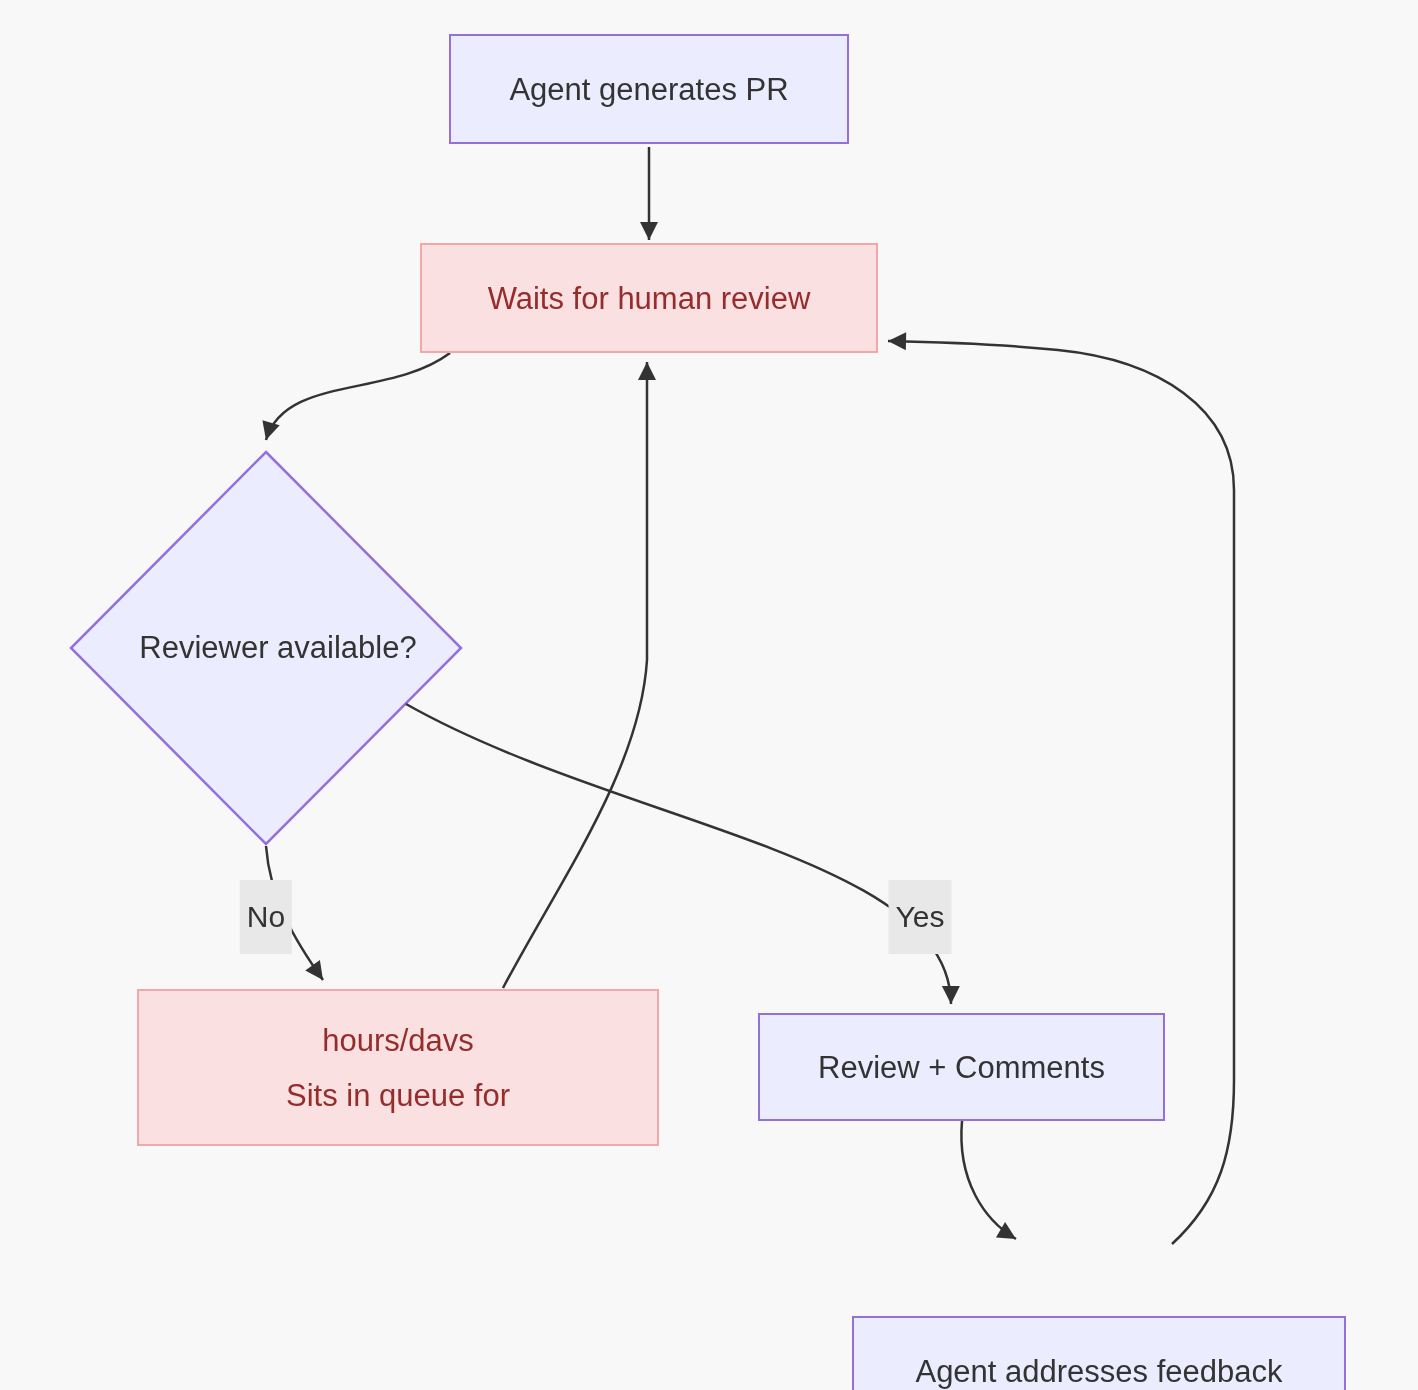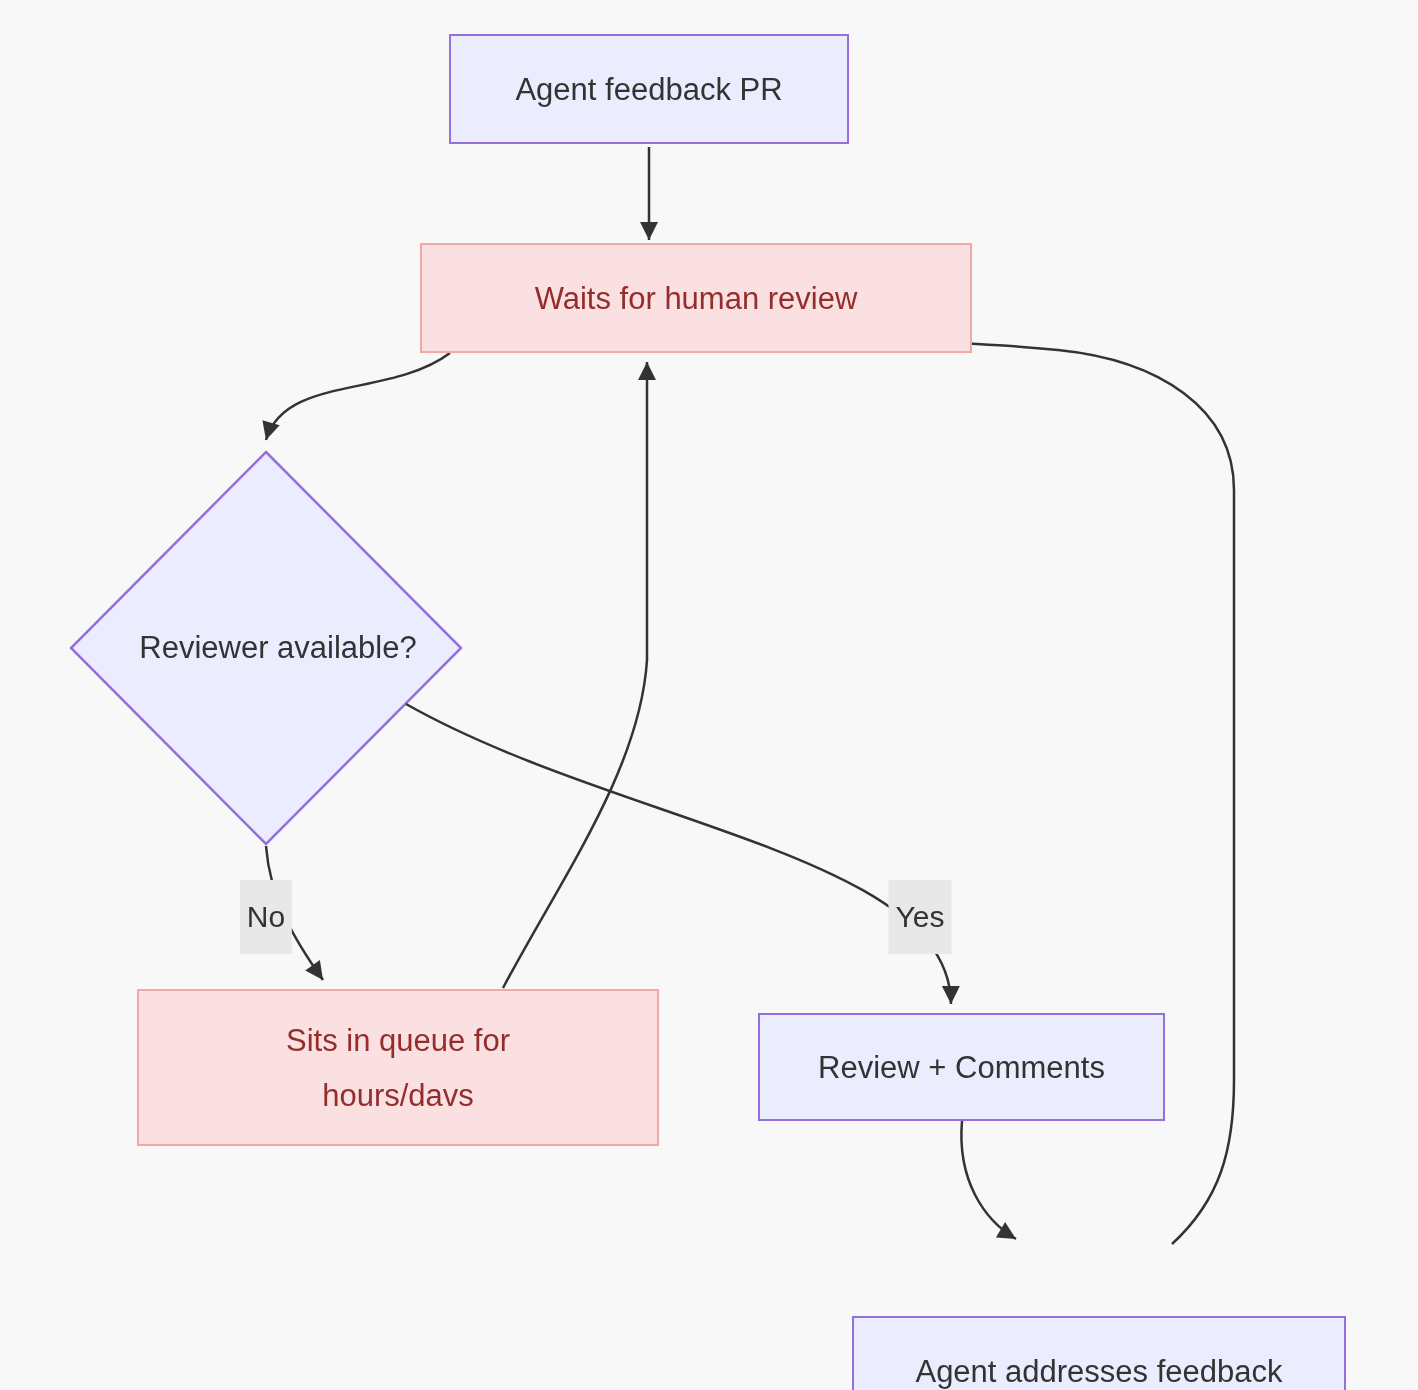--- a/index.html
+++ b/index.html
@@ -97,32 +97,32 @@
     <path class="edge" d="M 406 704 C 620 825, 950 855, 951 1004" marker-end="url(#arrow)"></path>
 
     <path class="edge" d="M 503 988 C 560 880, 640 770, 647 660 L 647 362" marker-end="url(#arrow)"></path>
 
     <path class="edge" d="M 962 1121 C 957 1180, 984 1220, 1016 1239" marker-end="url(#arrow)"></path>
 
     <path class="edge" d="M 1172 1244 C 1220 1200, 1234 1150, 1234 1080 L 1234 490 C 1234 408, 1158 360, 1058 350 C 998 344, 938 342, 888 341" marker-end="url(#arrow)"></path>
   </svg>
 
   <div class="node node-purple" style="left:449px; top:34px; width:400px; height:110px;">
-    <span>Agent feedback PR</span>
+    <span>Agent generates PR</span>
   </div>
 
-  <div class="node node-pink" style="left:420px; top:243px; width:552px; height:110px;">
+  <div class="node node-pink" style="left:420px; top:243px; width:458px; height:110px;">
     <span>Waits for human review</span>
   </div>
 
   <div class="diamond-label" style="left:108px; top:620px; width:340px; height:56px;">Reviewer available?</div>
 
   <div class="node node-pink" style="left:137px; top:989px; width:522px; height:157px;">
+    <span>hours/davs</span>
     <span>Sits in queue for</span>
-    <span>hours/davs</span>
   </div>
 
   <div class="node node-purple" style="left:758px; top:1013px; width:407px; height:108px;">
     <span>Review + Comments</span>
   </div>
 
   <div class="node node-purple" style="left:852px; top:1316px; width:494px; height:110px;">
     <span>Agent addresses feedback</span>
   </div>
 

